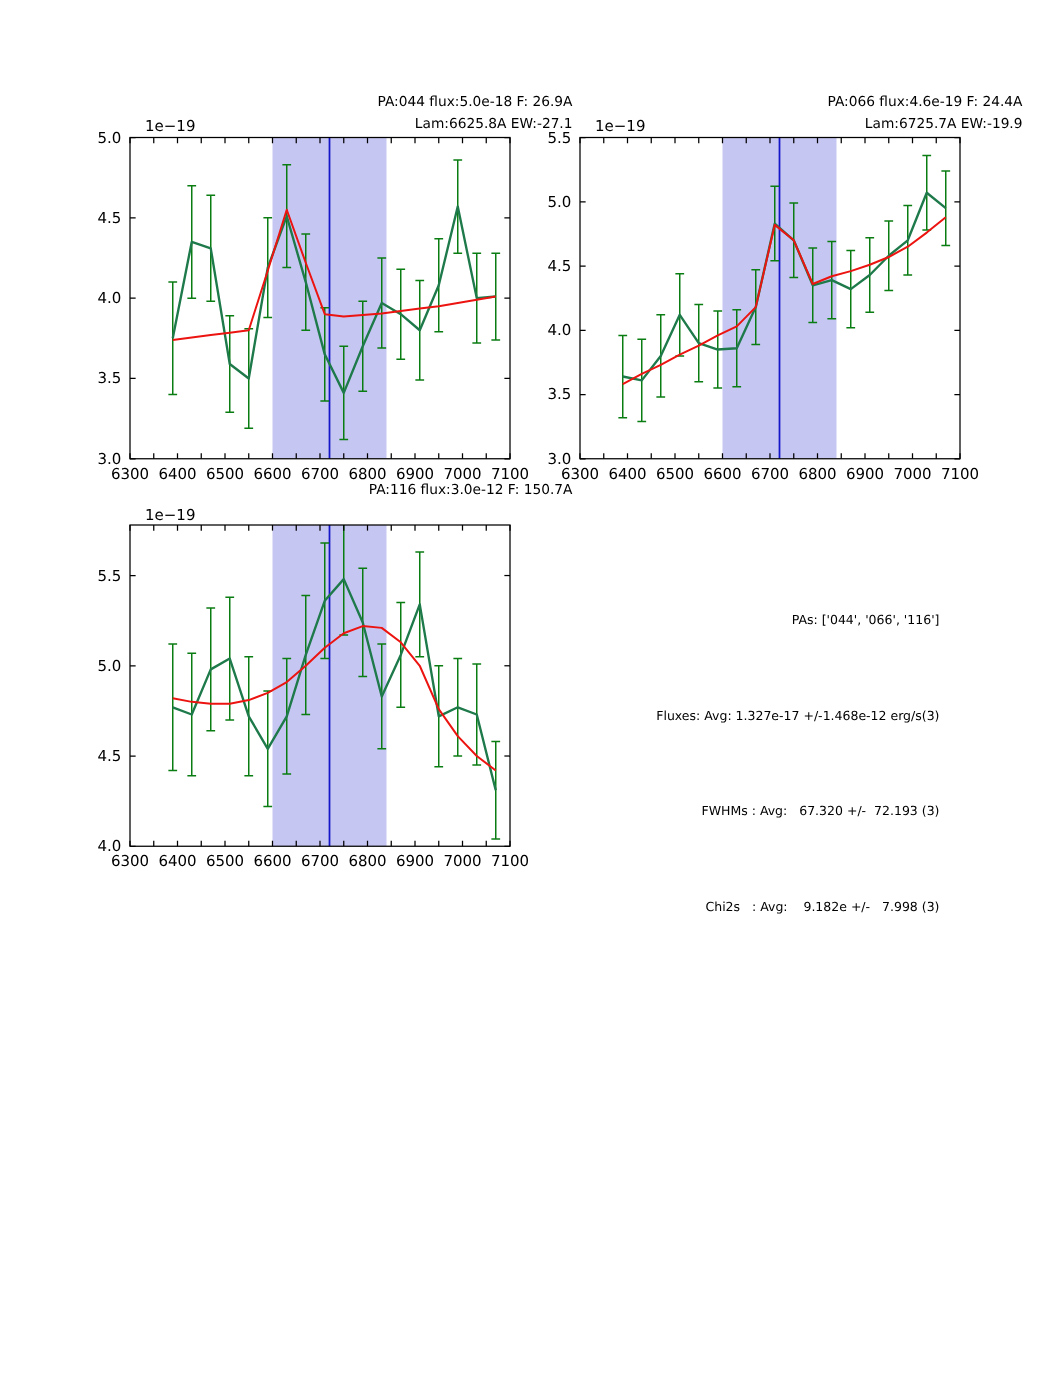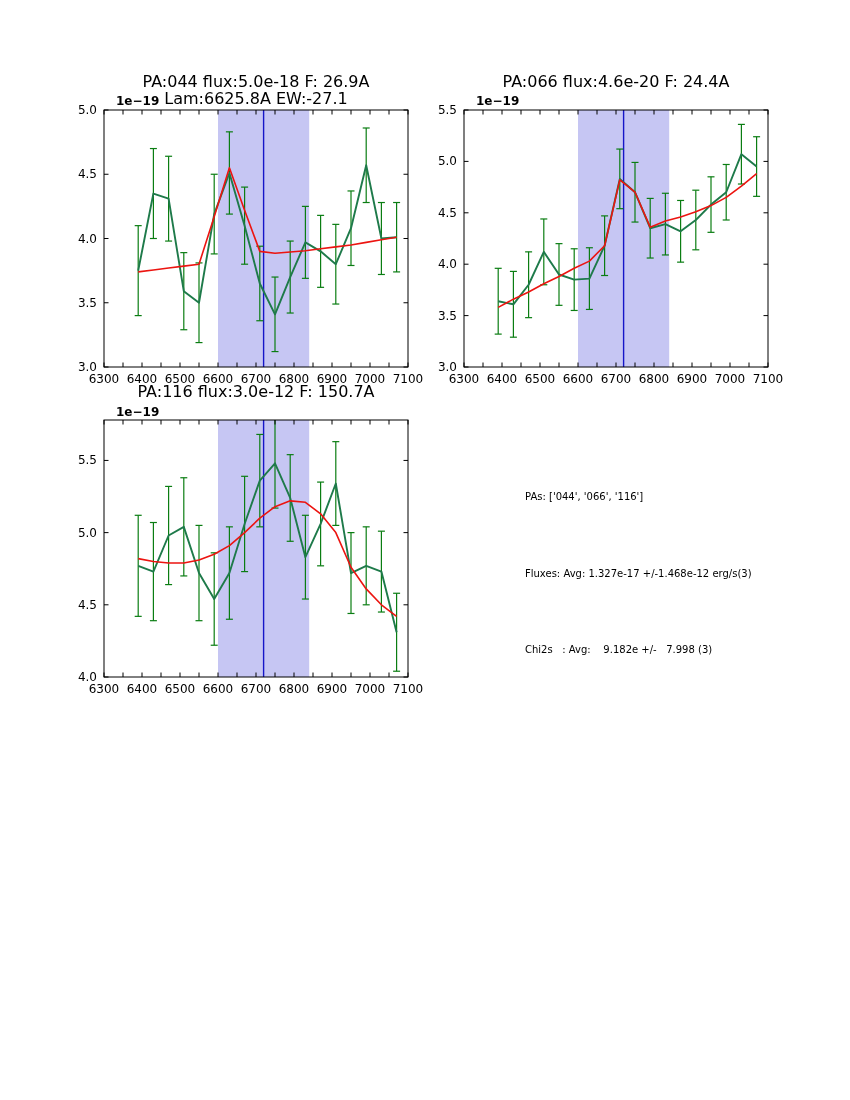--- a/index.html
+++ b/index.html
@@ -1,22 +1,22 @@
 <!DOCTYPE html>
 <html><head>
 <meta charset="utf-8">
 <style>
   html,body{margin:0;padding:0;background:#fff;}
   #figure{position:relative;width:850px;height:1100px;background:#ffffff;overflow:hidden;
           font-family:"DejaVu Sans","Liberation Sans",sans-serif;color:#000;}
-  .ptitle{position:absolute;width:404px;text-align:center;font-size:16px;line-height:15px;white-space:pre;}
-  .offset{position:absolute;font-size:12px;font-weight:bold;}
+  .ptitle{position:absolute;width:404px;text-align:right;font-size:11px;line-height:15px;white-space:pre;}
+  .offset{position:absolute;font-size:12px;}
   .axes-svg{position:absolute;}
   svg text{font-family:"DejaVu Sans","Liberation Sans",sans-serif;}
-  .stats{position:absolute;font-size:10px;line-height:25.5px;white-space:pre;}
+  .stats{position:absolute;font-size:10px;line-height:25.5px;white-space:pre;text-align:right;}
 </style>
 </head>
 <body>
 
 <div id="figure">
 
   <div class="ptitle" style="left:54px;top:74px">PA:044 flux:5.0e-18 F: 26.9A</div>
   <div class="ptitle" style="left:54px;top:91px">Lam:6625.8A EW:-27.1</div>
   <div class="offset" style="left:116px;top:94px">1e−19</div>
   <svg class="axes-svg" style="left:54px;top:95px" width="374" height="302">
@@ -141,21 +141,22 @@
       <line x1="354" x2="349.5" y1="143.5" y2="143.5" stroke="#000000" stroke-width="1"></line>
       <text x="43" y="147.5" text-anchor="end" font-size="12px" fill="#000000">4.0</text>
       <line x1="50" x2="54.5" y1="79.25" y2="79.25" stroke="#000000" stroke-width="1"></line>
       <line x1="354" x2="349.5" y1="79.25" y2="79.25" stroke="#000000" stroke-width="1"></line>
       <text x="43" y="83.25" text-anchor="end" font-size="12px" fill="#000000">4.5</text>
       <line x1="50" x2="54.5" y1="15" y2="15" stroke="#000000" stroke-width="1"></line>
       <line x1="354" x2="349.5" y1="15" y2="15" stroke="#000000" stroke-width="1"></line>
       <text x="43" y="19" text-anchor="end" font-size="12px" fill="#000000">5.0</text>
     </svg>
 
-  <div class="ptitle" style="left:414px;top:74px">PA:066 flux:4.6e-20 F: 24.4A</div>
+  <div class="ptitle" style="left:414px;top:74px">PA:066 flux:4.6e-19 F: 24.4A</div>
+  <div class="ptitle" style="left:414px;top:91px">Lam:6725.7A EW:-19.9</div>
   <div class="offset" style="left:476px;top:94px">1e−19</div>
   <svg class="axes-svg" style="left:414px;top:95px" width="374" height="302">
       <defs>
         <clipPath id="clip1">
           <rect x="50" y="15" width="304" height="257"></rect>
         </clipPath>
       </defs>
       <g clip-path="url(#clip1)">
         <rect x="164" y="15" width="91.20000000000002" height="257" fill="#c6c6f3"></rect>
         <line x1="209.6" x2="209.6" y1="15" y2="272" stroke="#1515c8" stroke-width="1.4"></line>
@@ -406,16 +407,17 @@
       <line x1="354" x2="349.5" y1="127.61797752808991" y2="127.61797752808991" stroke="#000000" stroke-width="1"></line>
       <text x="43" y="131.6179775280899" text-anchor="end" font-size="12px" fill="#000000">5.0</text>
       <line x1="50" x2="54.5" y1="55.42696629213486" y2="55.42696629213486" stroke="#000000" stroke-width="1"></line>
       <line x1="354" x2="349.5" y1="55.42696629213486" y2="55.42696629213486" stroke="#000000" stroke-width="1"></line>
       <text x="43" y="59.42696629213486" text-anchor="end" font-size="12px" fill="#000000">5.5</text>
     </svg>
 
   <div class="stats" style="left:525px;top:433px">
     <div>PAs: ['044', '066', '116']</div>
     <div>Fluxes: Avg: 1.327e-17 +/-1.468e-12 erg/s(3)</div>
+    <div>FWHMs : Avg:   67.320 +/-  72.193 (3)</div>
     <div>Chi2s   : Avg:    9.182e +/-   7.998 (3)</div>
   </div>
 
 </div>
 
 </body></html>

